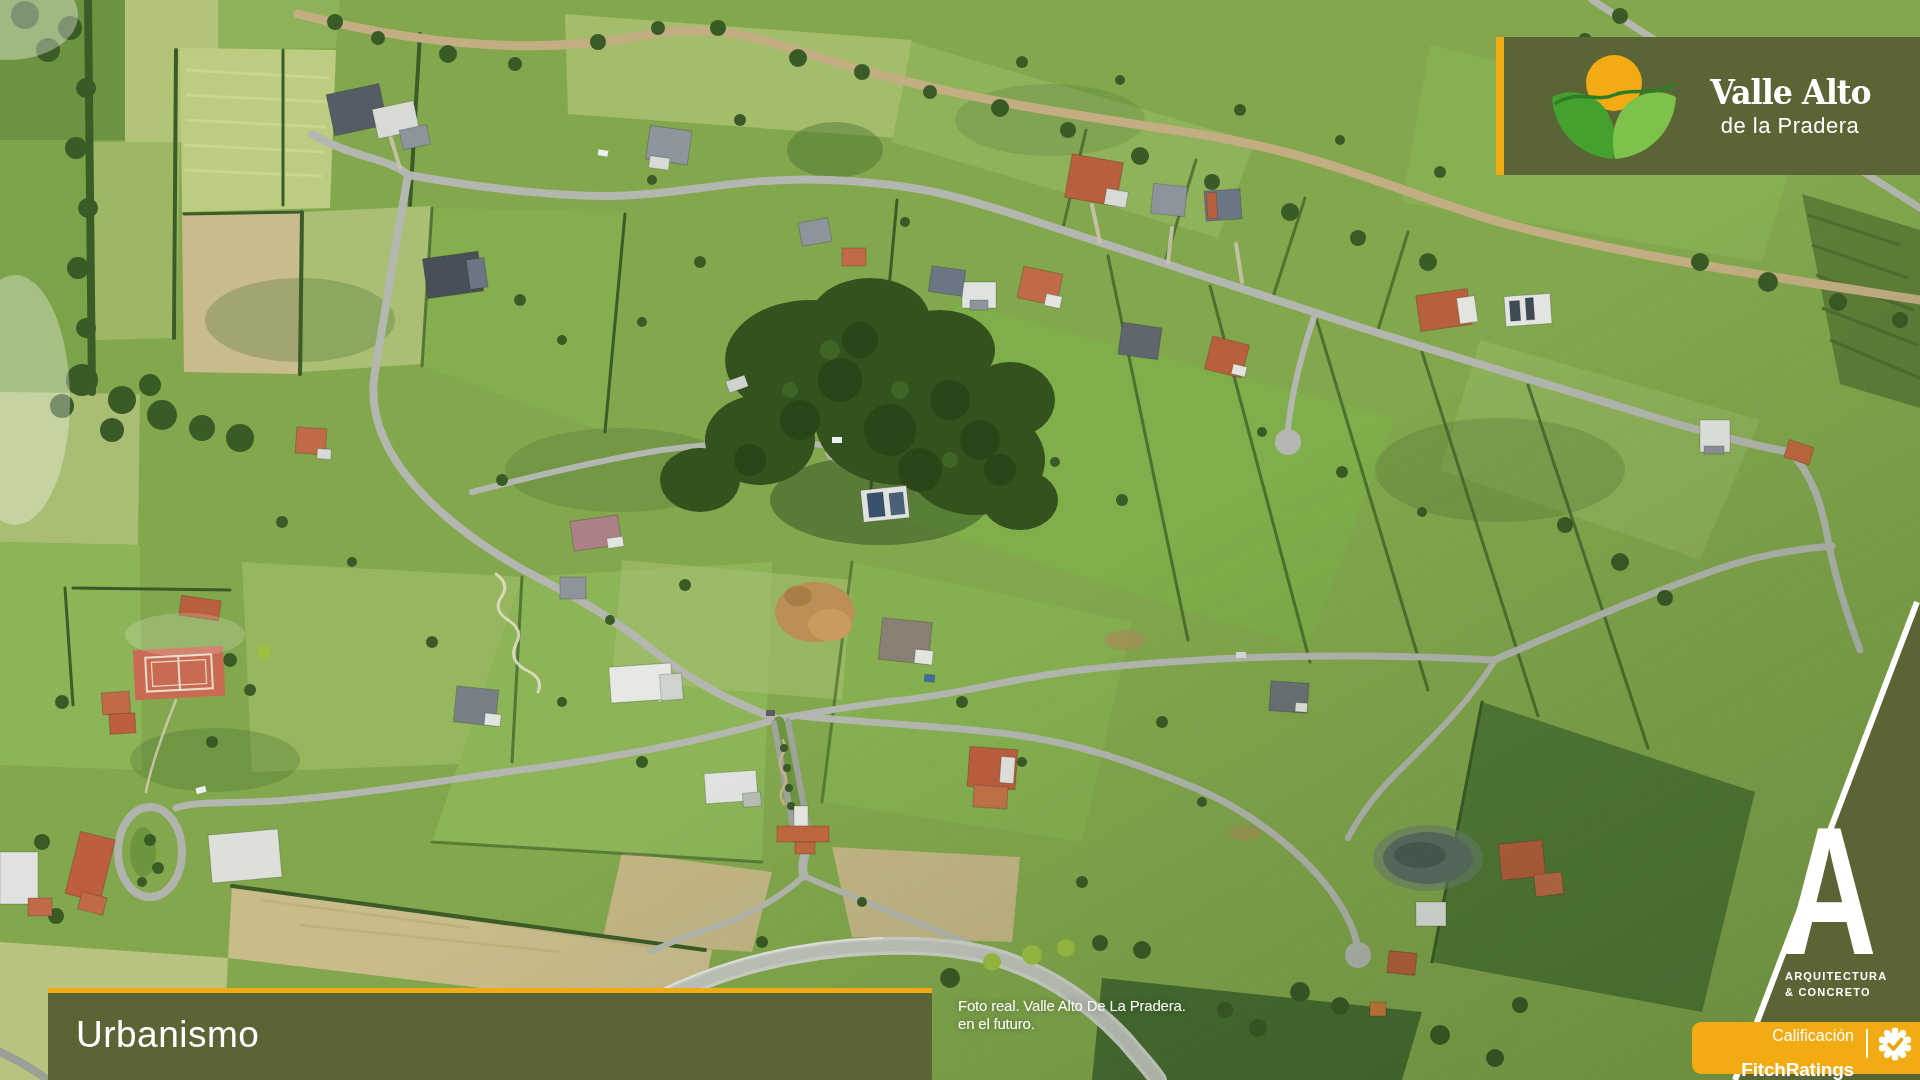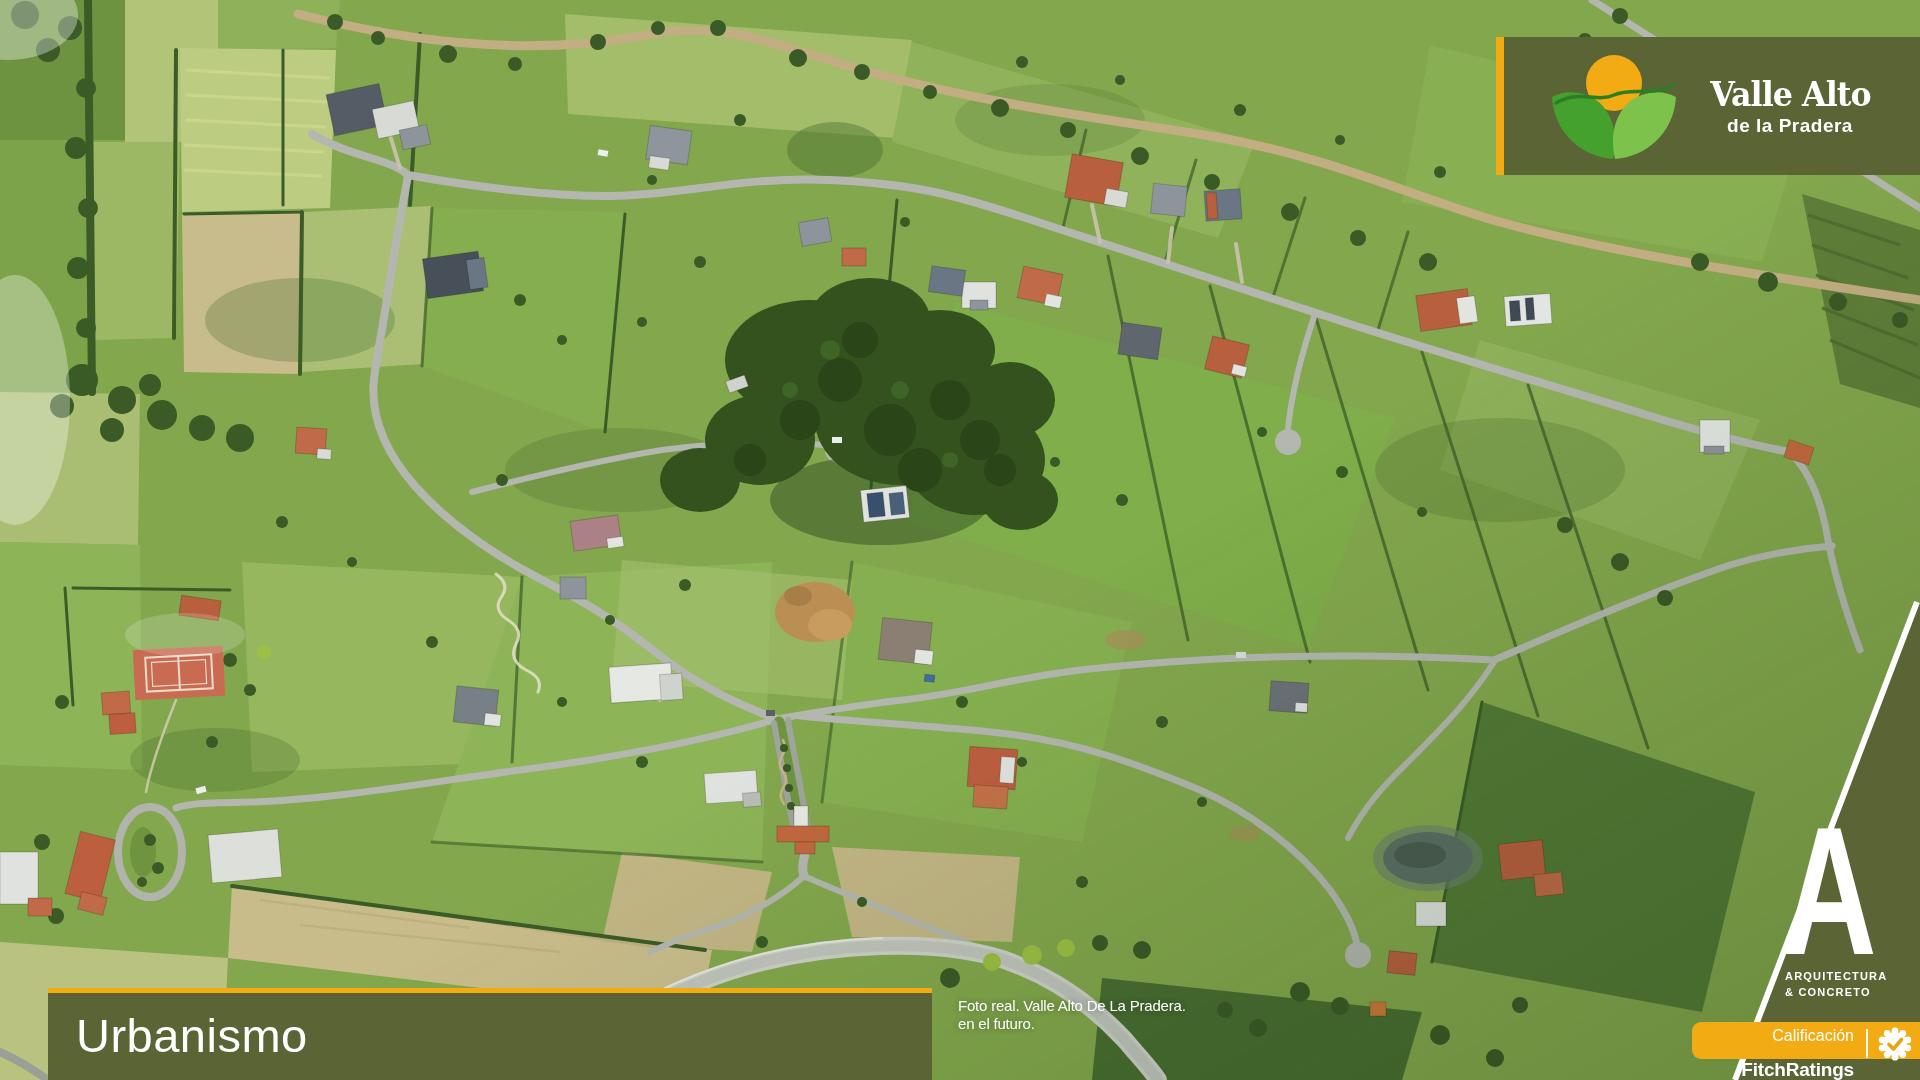--- a/index.html
+++ b/index.html
@@ -13,40 +13,40 @@
   .photo{position:absolute;left:0;top:0;z-index:0;display:block;}
 
   
   .gold-stripe{position:absolute;left:1496px;top:37px;width:8px;height:138px;background:var(--gold);z-index:6;}
   .logo-box{position:absolute;left:1504px;top:37px;width:495px;height:138px;background:var(--olive);z-index:6;}
   .brand-mark{position:absolute;left:40px;top:8px;width:144px;height:122px;}
   .brand-text{position:absolute;left:186px;top:0;width:200px;height:138px;display:flex;flex-direction:column;
               align-items:center;justify-content:center;color:var(--text_light);}
   .brand-name{font-family:"DejaVu Serif", serif;font-weight:bold;font-size:33px;letter-spacing:-1px;
               transform:scaleX(.96);white-space:nowrap;}
-  .brand-sub{font-weight:bold;font-size:19px;margin-top:1px;letter-spacing:.5px;white-space:nowrap;}
+  .brand-sub{font-weight:normal;font-size:22px;margin-top:1px;letter-spacing:.5px;white-space:nowrap;}
 
   
   .footer-bar{position:absolute;left:48px;top:988px;width:884px;height:92px;background:var(--olive);
               border-top:5px solid var(--gold);z-index:6;display:flex;align-items:center;}
-  .footer-label{color:var(--text_light);font-size:47px;letter-spacing:.5px;padding-left:28px;margin-top:-8px;}
+  .footer-label{color:var(--text_light);font-size:37px;letter-spacing:.5px;padding-left:28px;margin-top:-8px;}
 
   
   .disclaimer{position:absolute;left:958px;top:997px;z-index:6;color:var(--text_light);font-size:15px;
               line-height:17.5px;letter-spacing:-.2px;text-shadow:0 0 6px rgba(30,50,20,.45);}
 
   
   .wedge-svg{position:absolute;left:0;top:0;z-index:3;}
   .monogram{position:absolute;left:1782px;top:800px;z-index:4;color:var(--text_light);
             font-size:182px;font-weight:bold;line-height:1;transform:scaleX(.72);transform-origin:left top;}
   .partner-lines{position:absolute;left:1785px;top:969px;z-index:4;color:var(--text_light);font-weight:bold;
                  font-size:11px;line-height:15.5px;letter-spacing:1.2px;white-space:nowrap;}
 
   
-  .rating-bar{position:absolute;left:1692px;top:1022px;width:228px;height:37px;background:var(--gold);
+  .rating-bar{position:absolute;left:1692px;top:1022px;width:228px;height:52px;background:var(--gold);
               border-radius:9px 0 0 9px;z-index:7;}
   .rating-text{position:absolute;right:66px;top:3px;text-align:right;color:var(--text_light);line-height:1;}
   .rating-label{font-size:16px;margin-top:3px;}
   .rating-agency{font-size:19px;font-weight:bold;margin-top:16px;letter-spacing:-.2px;}
   .rating-sep{position:absolute;right:52px;top:7px;width:2.5px;height:29px;background:rgba(255,255,255,.95);}
   .seal{position:absolute;right:6px;top:3px;}
 </style>
 </head>
 <body>
 

